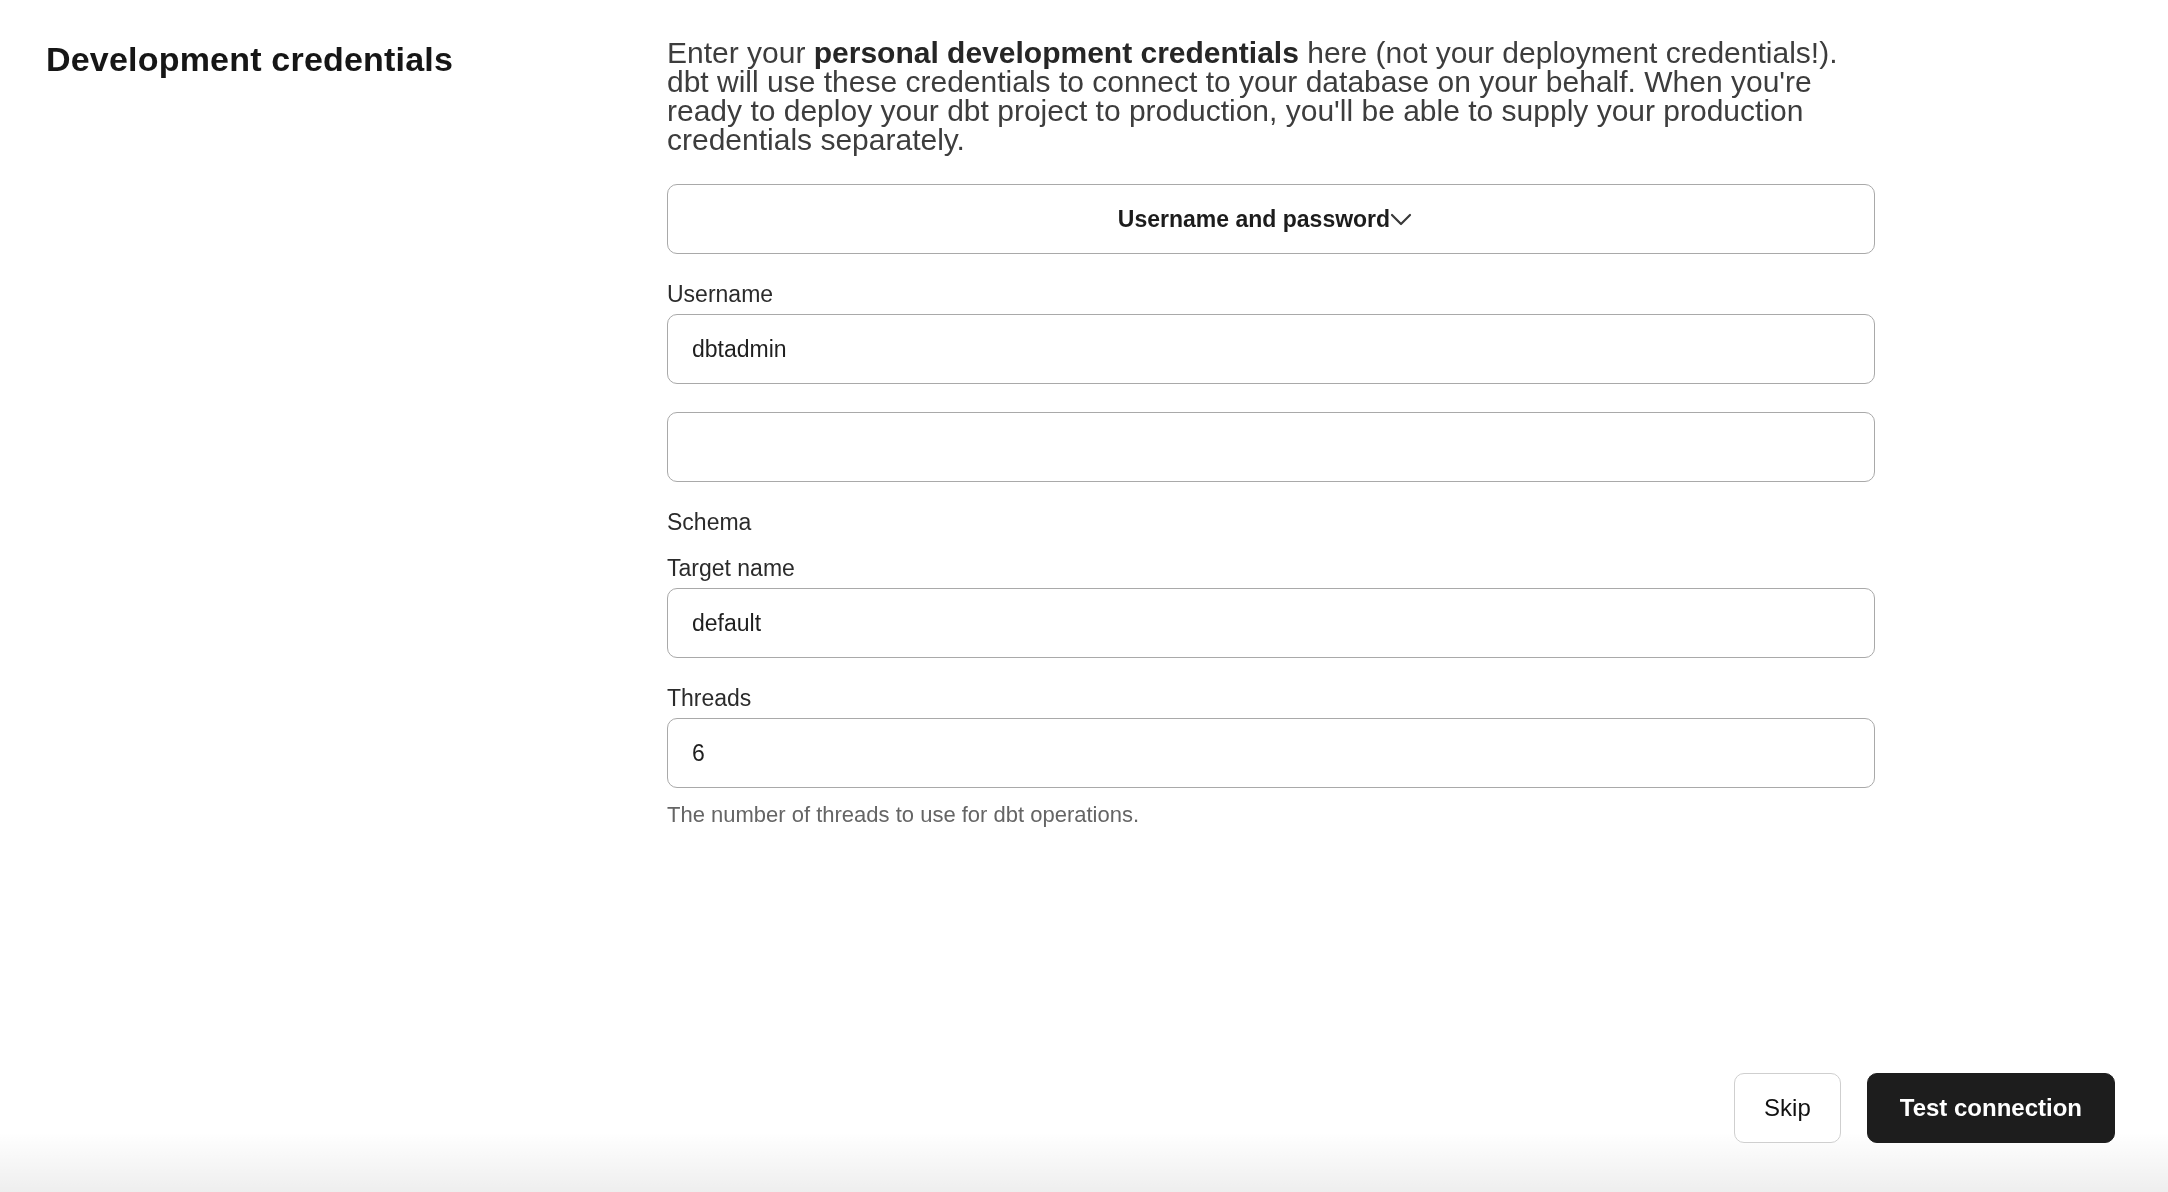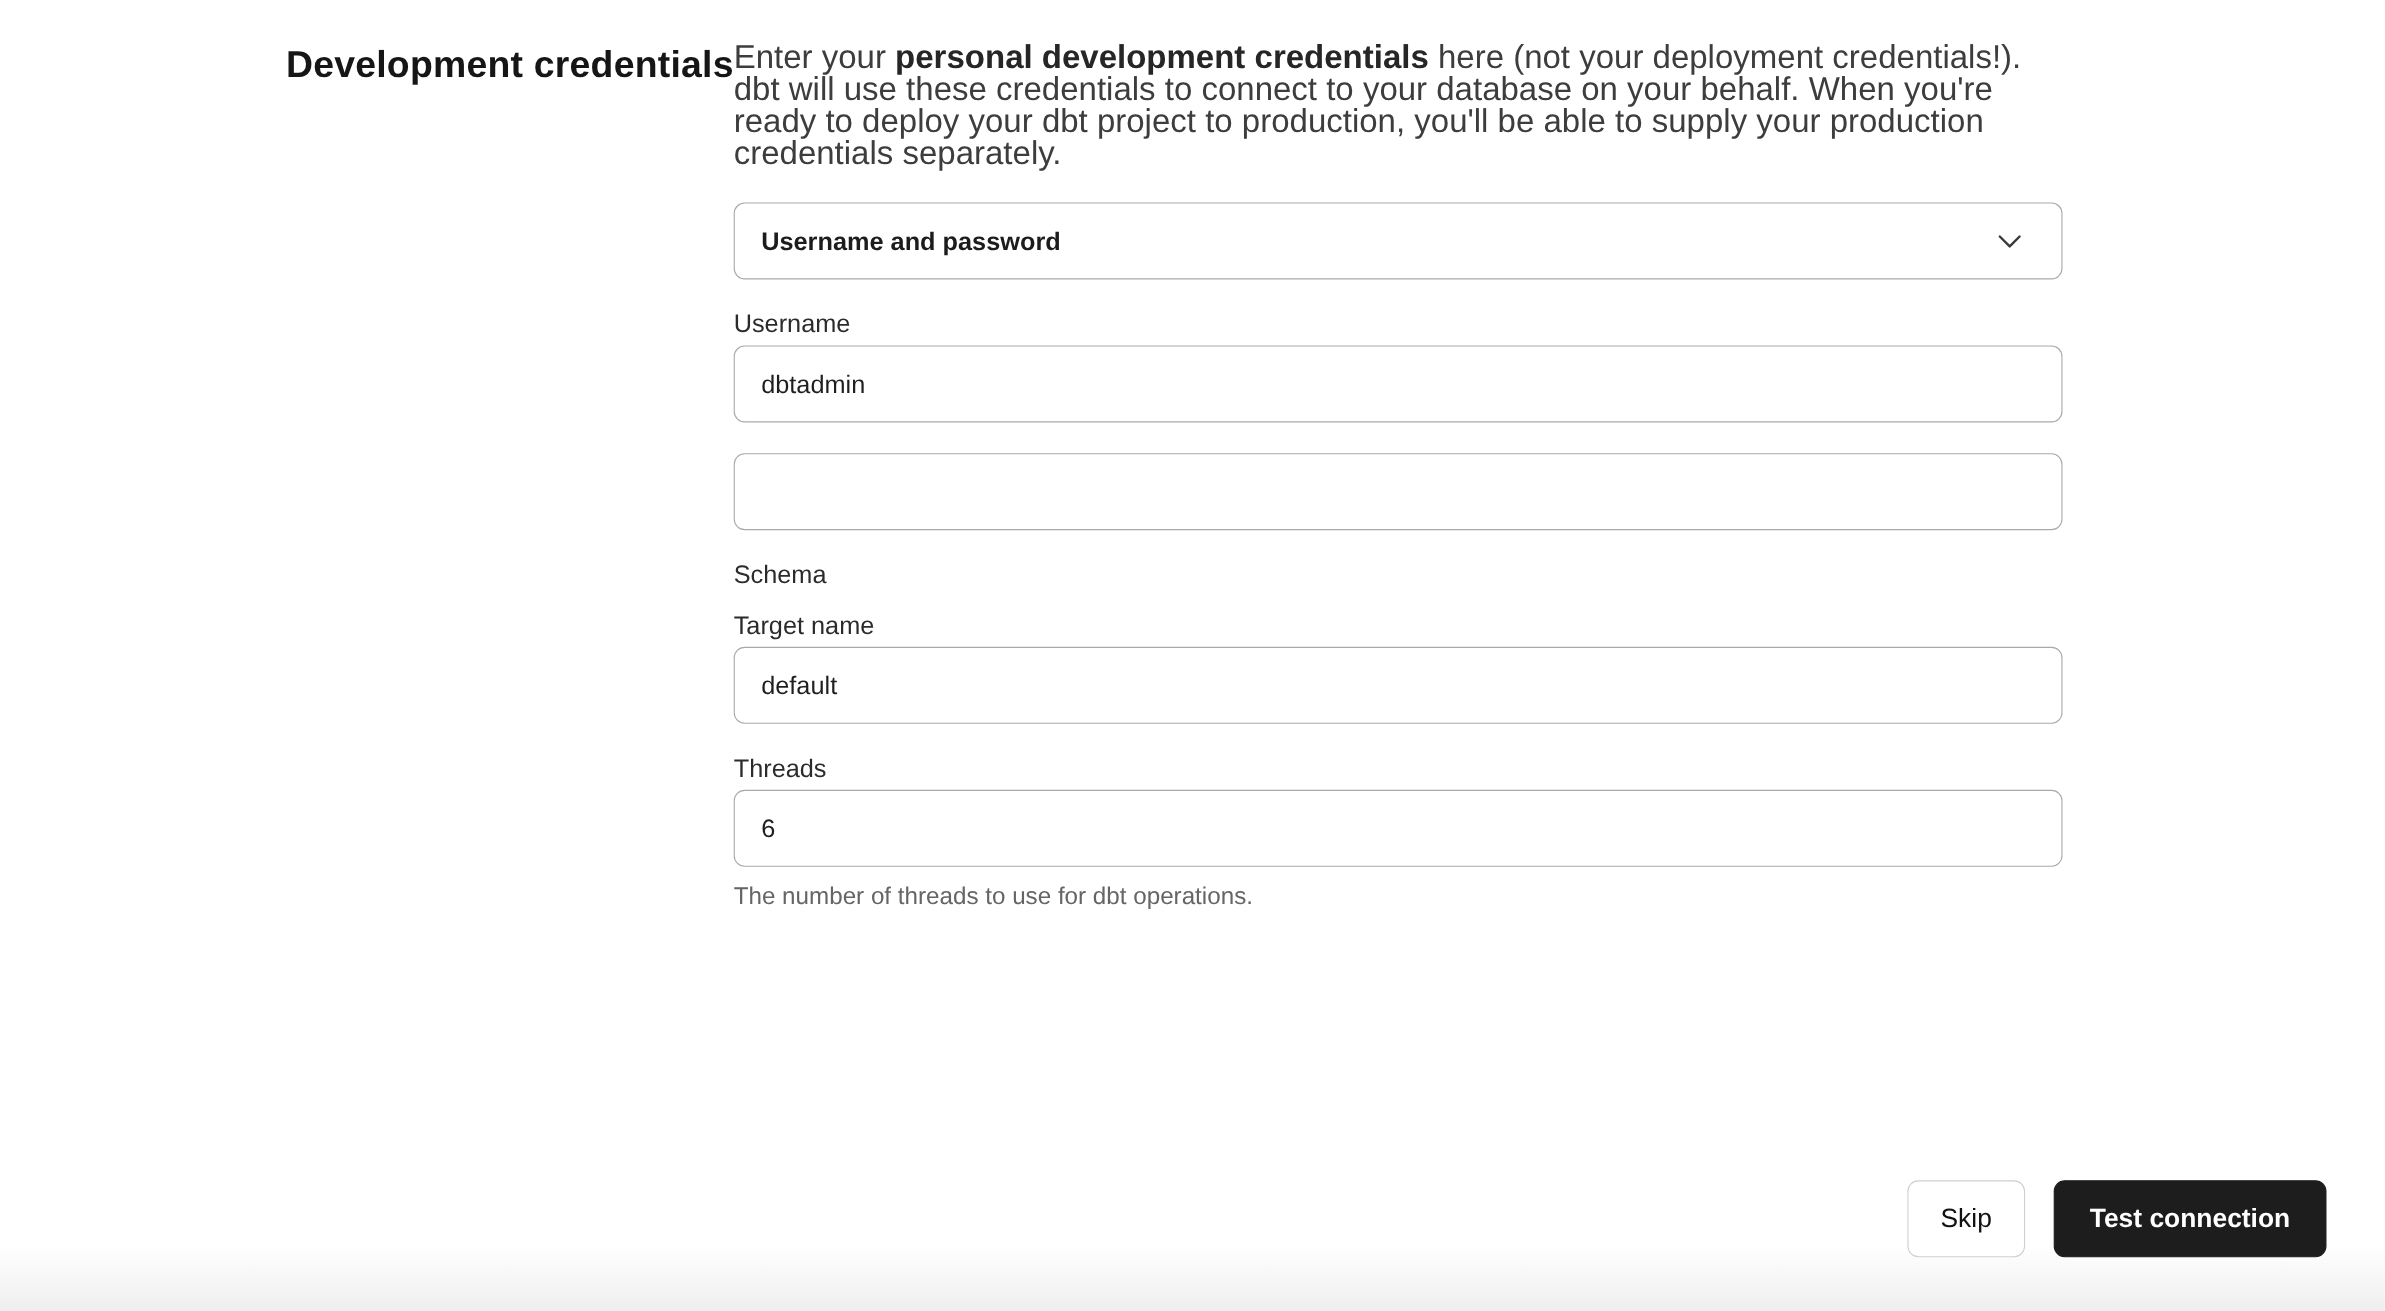--- a/index.html
+++ b/index.html
@@ -17,21 +17,20 @@
   .heading-col {
     width: 621px;
     flex: 0 0 621px;
   }
   h1.page-title {
     font-size: 34px;
     font-weight: 700;
     color: #161616;
     letter-spacing: 0.2px;
     line-height: 42px;
-    text-align: right;
   }
   .form-col {
     width: 1208px;
     flex: 0 0 1208px;
   }
   .intro {
     font-size: 30px;
     line-height: 29px;
     color: #3d3d3d;
     margin-bottom: 30px;
@@ -56,21 +55,21 @@
     background: #ffffff;
     font-family: "Liberation Sans", "DejaVu Sans", sans-serif;
     font-size: 23px;
     color: #1f1f1f;
     padding: 0 24px;
     outline: none;
   }
   .select-box {
     display: flex;
     align-items: center;
-    justify-content: space-between;
+    justify-content: center;
     cursor: pointer;
   }
   .select-value {
     font-weight: 600;
     color: #1c1c1c;
   }
   .chevron {
     display: inline-flex;
     align-items: center;
     margin-right: 12px;

